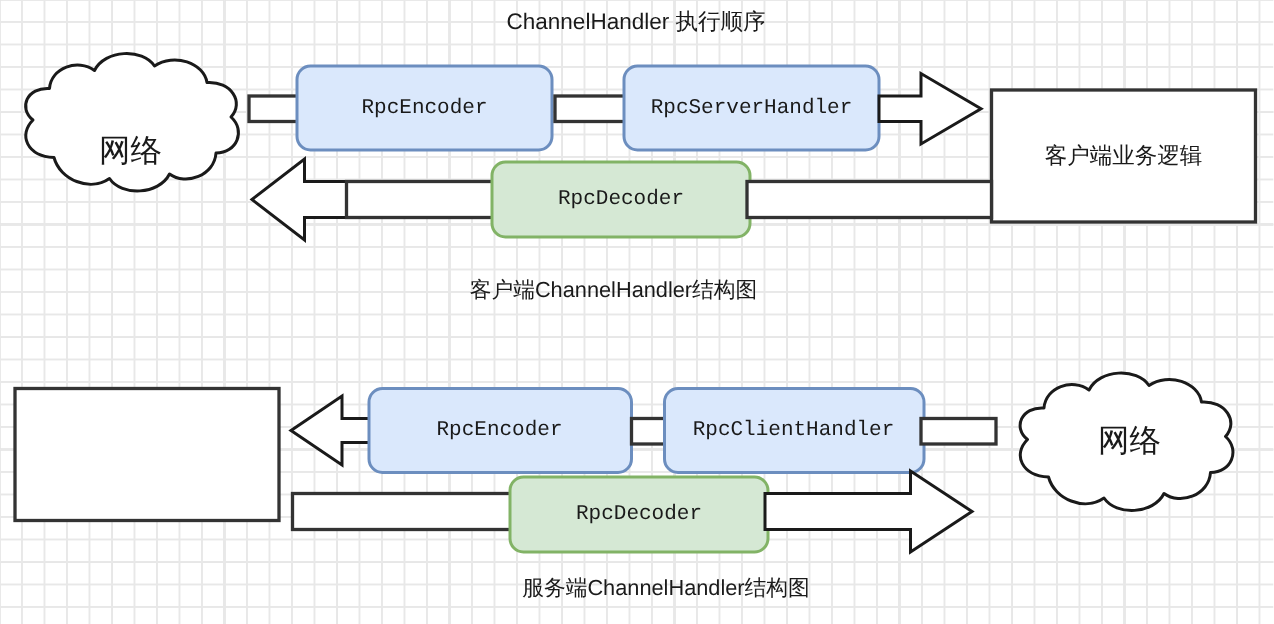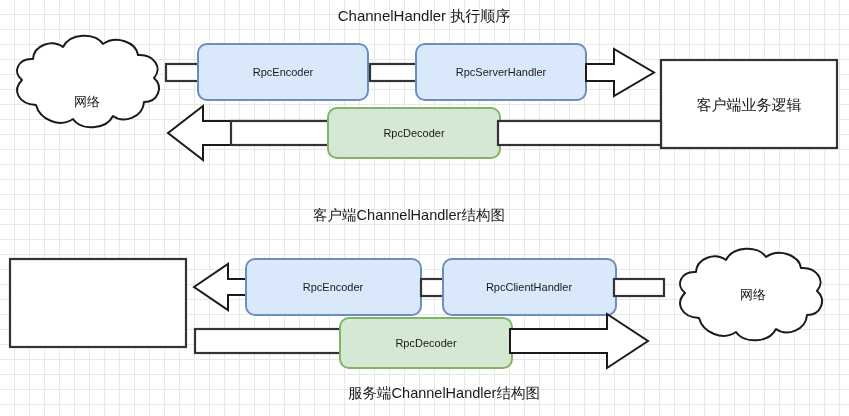--- a/index.html
+++ b/index.html
@@ -39,25 +39,26 @@
   }
   .diagram-title {
     font-size: 15px;
     text-align: center;
   }
   .caption {
     font-size: 14.5px;
     text-align: center;
   }
   .node-label {
-    font-size: 11px;
+    font-size: 14px;
     text-align: center;
+    font-family: Liberation Mono, monospace;
   }
   .cloud-label {
-    font-size: 13px;
+    font-size: 21px;
     text-align: center;
   }
   .boxtext {
     font-size: 15px;
     text-align: center;
   }
   .centered {
     transform: translate(-50%, -50%);
   }
 </style>
@@ -137,21 +138,21 @@
   <div class="lbl cloud-label centered" style="left:87px; top:101px;">网络</div>
 
   <div class="lbl node-label centered" style="left:283px; top:72px;">RpcEncoder</div>
 
   <div class="lbl node-label centered" style="left:501px; top:72px;">RpcServerHandler</div>
 
   <div class="lbl boxtext centered" style="left:749px; top:104px;">客户端业务逻辑</div>
 
   <div class="lbl node-label centered" style="left:414px; top:133px;">RpcDecoder</div>
 
-  <div class="lbl caption centered" style="left:409px; top:194px;margin-top:21px;">客户端ChannelHandler结构图</div>
+  <div class="lbl caption centered" style="left:409px; top:194px;">客户端ChannelHandler结构图</div>
 
 
   <div class="lbl node-label centered" style="left:333px; top:287px;">RpcEncoder</div>
 
   <div class="lbl node-label centered" style="left:529px; top:287px;">RpcClientHandler</div>
 
   <div class="lbl cloud-label centered" style="left:753px; top:294px;">网络</div>
 
   <div class="lbl node-label centered" style="left:426px; top:343px;">RpcDecoder</div>
 

